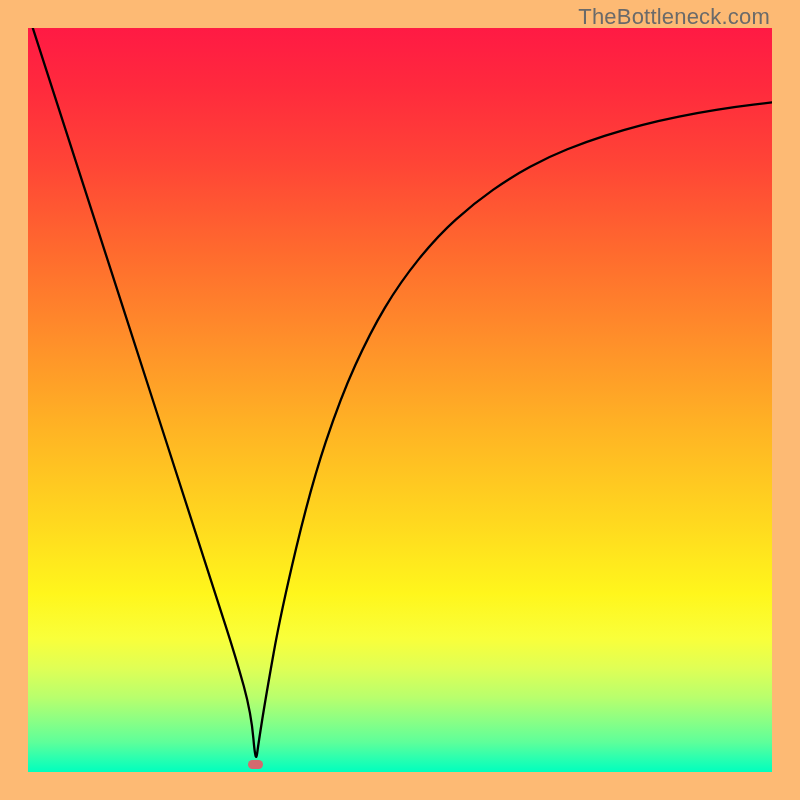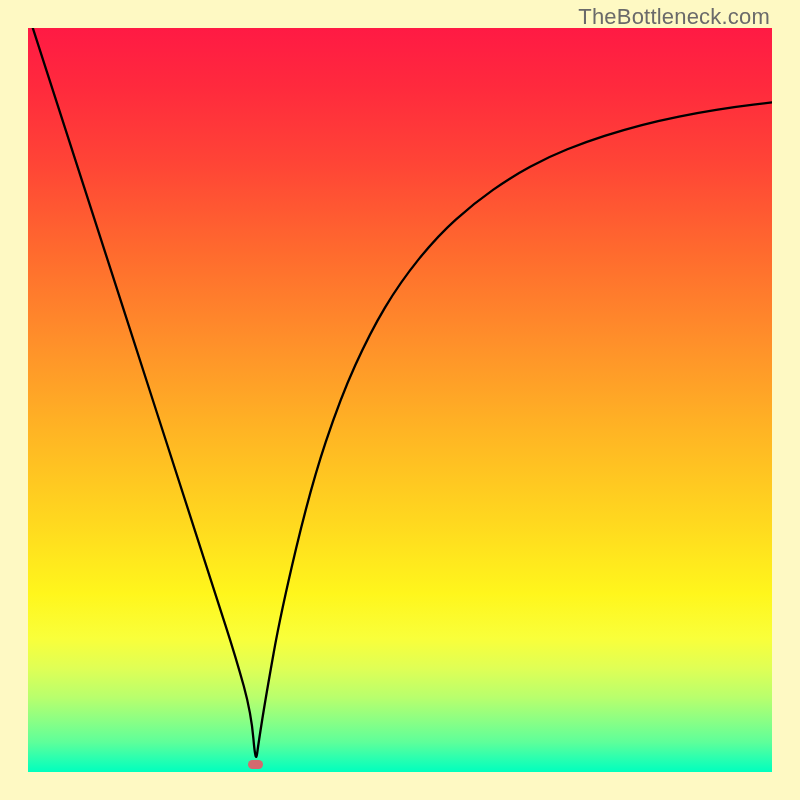--- a/index.html
+++ b/index.html
@@ -8,21 +8,21 @@
     width: 800px;
     height: 800px;
     overflow: hidden;
     background: #000;
     font-family: Arial, Helvetica, sans-serif;
   }
   .wrap {
     position: relative;
     width: 800px;
     height: 800px;
-    background: #fef9c3;
+    background: #fdba74;
     text-align: right;
   }
   .plot {
     position: absolute;
     left: 28px;
     top: 28px;
     width: 744px;
     height: 744px;
     
     background: linear-gradient(

